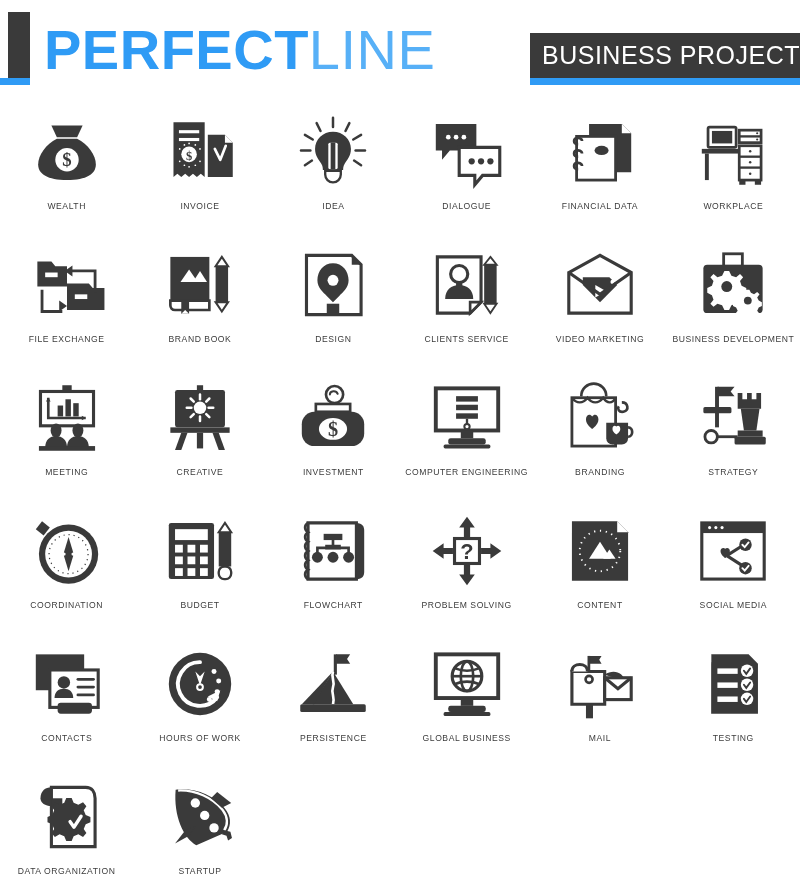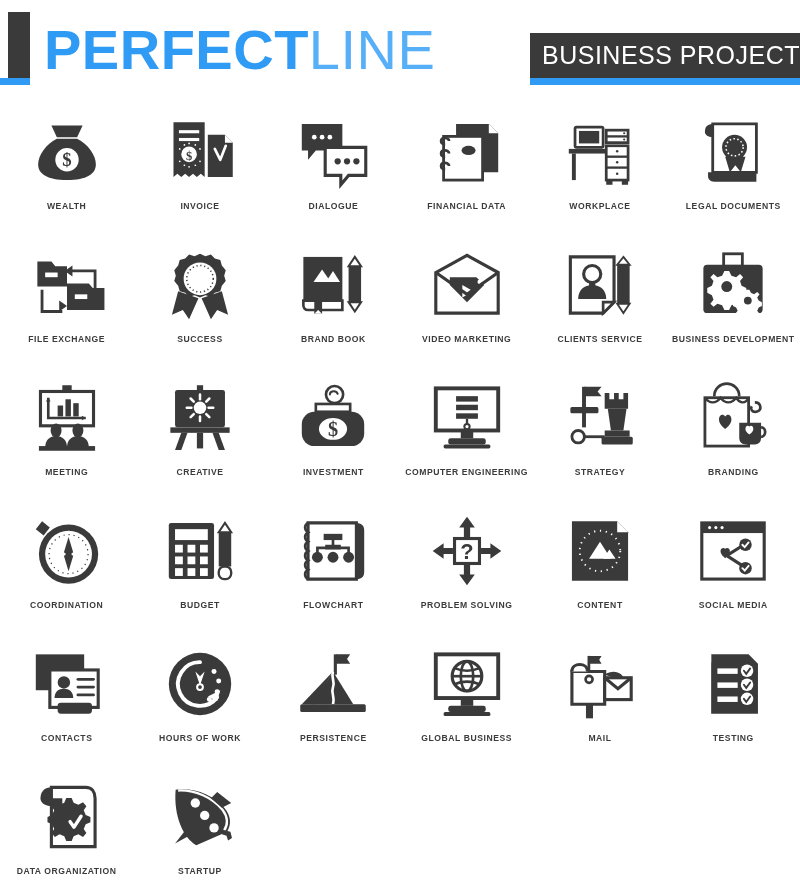--- a/index.html
+++ b/index.html
@@ -58,21 +58,21 @@
   }
   .icon-box svg { width: 78px; height: 78px; display: block; }
   .cell-label {
     margin-top: 6px;
     font-size: 8.6px;
     letter-spacing: 0.55px;
     color: #3b3b3b;
     text-align: right;
     text-transform: uppercase;
     white-space: nowrap;
-    font-weight: 700;
+    font-weight: 400;
   }
 </style>
 </head>
 <body>
 
 <div class="page">
 
   <div class="header">
     <div class="hdr-left-bar"></div>
     <div class="hdr-left-blue"></div>
@@ -122,20 +122,44 @@
                 <circle cx="36" cy="39" r="1.1"></circle>
                 <circle cx="36" cy="69" r="1.1"></circle>
               </g>
 <path d="M60 28h22l10 10v44H60z"></path>
 <path d="M82 28l10 10H82z" fill="#fff"></path>
 <path d="M69 46l7 14 7-18" stroke="#fff" stroke-width="3.4" fill="none" stroke-linecap="round" stroke-linejoin="round"></path>
 </g>
           </svg>
         </div>
         <div class="cell-label">INVOICE</div>
+      </div>
+      <div class="cell">
+        <div class="icon-box">
+          <svg viewBox="0 0 100 100">
+            <g fill="#3a3a3a">
+<path d="M50 24c-13 0-23 10-23 22 0 9 5 14 8 19 2 3 2 6 2 8h26c0-2 0-5 2-8 3-5 8-10 8-19 0-12-10-22-23-22z"></path>
+<rect x="44" y="38" width="12" height="34" rx="2" fill="#fff"></rect>
+<rect x="47" y="38" width="6" height="34" fill="#3a3a3a"></rect>
+<path d="M40 74h20v5a10 10 0 0 1-20 0z" fill="#fff" stroke="#3a3a3a" stroke-width="3"></path>
+<g stroke="#3a3a3a" stroke-width="3.2" stroke-linecap="round">
+<line x1="50" y1="6" x2="50" y2="18"></line>
+<line x1="29" y1="13" x2="34" y2="23"></line>
+<line x1="71" y1="13" x2="66" y2="23"></line>
+<line x1="14" y1="28" x2="24" y2="34"></line>
+<line x1="86" y1="28" x2="76" y2="34"></line>
+<line x1="9" y1="48" x2="21" y2="48"></line>
+<line x1="91" y1="48" x2="79" y2="48"></line>
+<line x1="14" y1="67" x2="23" y2="61"></line>
+<line x1="86" y1="67" x2="77" y2="61"></line>
+</g>
+</g>
+          </svg>
+        </div>
+        <div class="cell-label">IDEA</div>
       </div>
       <div class="cell">
         <div class="icon-box">
           <svg viewBox="0 0 100 100">
             <g fill="#3a3a3a">
 <path d="M10 14h52v34H28l-10 12V48H10z"></path>
 <g fill="#fff">
                 <circle cx="26" cy="31" r="3"></circle>
                 <circle cx="36" cy="31" r="3"></circle>
                 <circle cx="46" cy="31" r="3"></circle>
@@ -191,63 +215,34 @@
               <rect x="78" y="86" width="8" height="6"></rect>
 </g>
           </svg>
         </div>
         <div class="cell-label">WORKPLACE</div>
       </div>
       <div class="cell">
         <div class="icon-box">
           <svg viewBox="0 0 100 100">
             <g fill="#3a3a3a">
-<path d="M24 14h56v62H24z" fill="#fff" stroke="#3a3a3a" stroke-width="3.6"></path>
-<path d="M24 14c-8 0-10 5-10 10 0 4 4 7 10 7z"></path>
-<path d="M18 76h62v12H26c-6 0-8-4-8-7z"></path>
-<path d="M40 56l6 20 7-9 7 9 6-20z"></path>
-<circle cx="52" cy="44" r="16"></circle>
-<circle cx="52" cy="44" r="11" fill="none" stroke="#fff" stroke-width="2" stroke-dasharray="2 3"></circle>
-</g>
-          </svg>
-        </div>
-        <div class="cell-label">LEGAL DOCUMENTS</div>
-      </div>
-      <div class="cell">
-        <div class="icon-box">
-          <svg viewBox="0 0 100 100">
-            <g fill="#3a3a3a">
 <path d="M12 20h18l5 6h15v26H12z"></path>
 <rect x="22" y="34" width="16" height="6" fill="#fff"></rect>
 <path d="M50 50h28l5 6h15v28H50z" transform="translate(0,-2)"></path>
 <rect x="60" y="62" width="16" height="6" fill="#fff"></rect>
 <g fill="none" stroke="#3a3a3a" stroke-width="3.6">
 <path d="M56 32h30v28"></path>
 <path d="M18 56v28h26"></path>
 </g>
 <path d="M57 25l-10 7 10 7z"></path>
 <path d="M42 76l10 7-10 7z" transform="translate(-2,-6)"></path>
 </g>
           </svg>
         </div>
         <div class="cell-label">FILE EXCHANGE</div>
-      </div>
-      <div class="cell">
-        <div class="icon-box">
-          <svg viewBox="0 0 100 100">
-            <g fill="#3a3a3a">
-<path d="M22 58l-8 30 14-6 8 12 12-27z"></path>
-<path d="M78 58l8 30-14-6-8 12-12-27z"></path>
-<path d="M50 10 l7 3 7-2 5 5 7 2 2 7 5 6-2 7 2 7-5 6-2 7-7 2-5 5-7-2-7 3-7-3-7 2-5-5-7-2-2-7-5-6 2-7-2-7 5-6 2-7 7-2 5-5 7 2z"></path>
-<circle cx="50" cy="42" r="21" fill="#fff"></circle>
-<circle cx="50" cy="42" r="17" fill="none" stroke="#3a3a3a" stroke-width="2" stroke-dasharray="1.5 3.5"></circle>
-</g>
-          </svg>
-        </div>
-        <div class="cell-label">SUCCESS</div>
       </div>
       <div class="cell">
         <div class="icon-box">
           <svg viewBox="0 0 100 100">
             <g fill="#3a3a3a">
 <rect x="12" y="14" width="50" height="56"></rect>
 <path d="M36 30l-11 16h22z" fill="#fff"></path>
 <path d="M50 32l-9 14h18z" fill="#fff"></path>
 <path d="M12 70h50v12H18c-4 0-6-3-6-6z" fill="#fff" stroke="#3a3a3a" stroke-width="3.4"></path>
 <rect x="26" y="70" width="10" height="17"></rect>
@@ -257,46 +252,60 @@
 <path d="M70 72h16l-8 12z" fill="#fff" stroke="#3a3a3a" stroke-width="2.6"></path>
 </g>
           </svg>
         </div>
         <div class="cell-label">BRAND BOOK</div>
       </div>
       <div class="cell">
         <div class="icon-box">
           <svg viewBox="0 0 100 100">
             <g fill="#3a3a3a">
-<path d="M10 34 50 12 90 34v52H10z" fill="#fff" stroke="#3a3a3a" stroke-width="4"></path>
-<path d="M28 40h34l10 10-22 22-22-22z"></path>
-<circle cx="66" cy="46" r="2.6" fill="#fff"></circle>
-<path d="M44 50l14 8-14 8z" fill="#fff"></path>
-<path d="M10 34 50 62 90 34" fill="none" stroke="#3a3a3a" stroke-width="4"></path>
-</g>
-          </svg>
-        </div>
-        <div class="cell-label">VIDEO MARKETING</div>
+<path d="M16 12h58l12 12v64H16z" fill="#fff" stroke="#3a3a3a" stroke-width="4"></path>
+<path d="M74 12l12 12H74z"></path>
+<path d="M50 22c-12 0-20 10-20 22 0 10 8 16 12 20l8 8 8-8c4-4 12-10 12-20 0-12-8-22-20-22z"></path>
+<circle cx="50" cy="44" r="7" fill="#fff"></circle>
+<rect x="42" y="74" width="16" height="14"></rect>
+</g>
+          </svg>
+        </div>
+        <div class="cell-label">DESIGN</div>
       </div>
       <div class="cell">
         <div class="icon-box">
           <svg viewBox="0 0 100 100">
             <g fill="#3a3a3a">
 <path d="M12 14h56v58l-14 14H12z" fill="#fff" stroke="#3a3a3a" stroke-width="4"></path>
 <path d="M54 72h14l-14 14z" fill="#fff" stroke="#3a3a3a" stroke-width="3.4"></path>
 <circle cx="40" cy="36" r="11" fill="#fff" stroke="#3a3a3a" stroke-width="4"></circle>
 <path d="M22 68c0-12 8-18 18-18s18 6 18 18z"></path>
 <rect x="36" y="46" width="8" height="10"></rect>
 <path d="M80 14l8 10v50l-8 12-8-12V24z"></path>
 <path d="M80 14l8 10H72z" fill="#fff" stroke="#3a3a3a" stroke-width="2.4"></path>
 <path d="M72 74h16l-8 12z" fill="#fff" stroke="#3a3a3a" stroke-width="2.4"></path>
 </g>
           </svg>
         </div>
         <div class="cell-label">CLIENTS SERVICE</div>
+      </div>
+      <div class="cell">
+        <div class="icon-box">
+          <svg viewBox="0 0 100 100">
+            <g fill="#3a3a3a">
+<path d="M10 34 50 12 90 34v52H10z" fill="#fff" stroke="#3a3a3a" stroke-width="4"></path>
+<path d="M28 40h34l10 10-22 22-22-22z"></path>
+<circle cx="66" cy="46" r="2.6" fill="#fff"></circle>
+<path d="M44 50l14 8-14 8z" fill="#fff"></path>
+<path d="M10 34 50 62 90 34" fill="none" stroke="#3a3a3a" stroke-width="4"></path>
+</g>
+          </svg>
+        </div>
+        <div class="cell-label">VIDEO MARKETING</div>
       </div>
       <div class="cell">
         <div class="icon-box">
           <svg viewBox="0 0 100 100">
             <g fill="#3a3a3a">
 <rect x="38" y="10" width="24" height="16" fill="#fff" stroke="#3a3a3a" stroke-width="3.6"></rect>
 <rect x="12" y="24" width="76" height="62" rx="5"></rect>
 <g fill="#fff">
 <path d="M36 38l3-6h6l3 6 6 2 5-4 4 4-4 5 2 6 6 3v6l-6 3-2 6 4 5-4 4-5-4-6 2-3 6h-6l-3-6-6-2-5 4-4-4 4-5-2-6-6-3v-6l6-3 2-6-4-5 4-4 5 4z"></path>
 <circle cx="42" cy="52" r="7" fill="#3a3a3a"></circle>
@@ -396,57 +405,57 @@
 <rect x="20" y="84" width="60" height="5" rx="2"></rect>
 </g>
           </svg>
         </div>
         <div class="cell-label">COMPUTER ENGINEERING</div>
       </div>
       <div class="cell">
         <div class="icon-box">
           <svg viewBox="0 0 100 100">
             <g fill="#3a3a3a">
-<path d="M30 10h22l-5 6 5 6H30z"></path>
-<rect x="27" y="10" width="5" height="52"></rect>
-<rect x="12" y="36" width="36" height="8" rx="2"></rect>
-<circle cx="22" cy="74" r="8" fill="#fff" stroke="#3a3a3a" stroke-width="3.6"></circle>
-<path d="M30 74h26" stroke="#3a3a3a" stroke-width="3.6" fill="none"></path>
-<path d="M56 18h6v8h6v-8h6v8h6v-8h6v20H56z"></path>
-<path d="M60 38h24l-4 28H64z"></path>
-<rect x="56" y="66" width="32" height="8"></rect>
-<rect x="52" y="74" width="40" height="10" rx="2"></rect>
-</g>
-          </svg>
-        </div>
-        <div class="cell-label">STRATEGY</div>
-      </div>
-      <div class="cell">
-        <div class="icon-box">
-          <svg viewBox="0 0 100 100">
-            <g fill="#3a3a3a">
 <path d="M26 22c0-10 8-16 16-16s16 6 16 16" fill="none" stroke="#3a3a3a" stroke-width="3.4"></path>
 <circle cx="26" cy="26" r="3.4"></circle>
               <circle cx="58" cy="26" r="3.4"></circle>
 <rect x="14" y="24" width="56" height="62" fill="#fff" stroke="#3a3a3a" stroke-width="3.6"></rect>
 <path d="M14 24c6 8 14 8 20 0 6 8 14 8 20 0 5 8 12 8 16 0" fill="none" stroke="#3a3a3a" stroke-width="3"></path>
 <path d="M32 52c0-6 5-8 8-4 3-4 8-2 8 4 0 7-8 12-8 12s-8-5-8-12z"></path>
 <path d="M78 30c8 0 10 10 2 12-6 1-8-4-6-7" fill="none" stroke="#3a3a3a" stroke-width="3.4"></path>
 <path d="M58 56h28v20a8 8 0 0 1-8 8H66a8 8 0 0 1-8-8z" fill="#3a3a3a"></path>
 <path d="M86 62c7 0 7 12 0 12" fill="none" stroke="#3a3a3a" stroke-width="3.4"></path>
 <path d="M66 64c0-4 3-5 5-3 2-2 5-1 5 3 0 4-5 7-5 7s-5-3-5-7z" fill="#fff"></path>
 </g>
           </svg>
         </div>
         <div class="cell-label">BRANDING</div>
       </div>
       <div class="cell">
         <div class="icon-box">
           <svg viewBox="0 0 100 100">
             <g fill="#3a3a3a">
+<path d="M30 10h22l-5 6 5 6H30z"></path>
+<rect x="27" y="10" width="5" height="52"></rect>
+<rect x="12" y="36" width="36" height="8" rx="2"></rect>
+<circle cx="22" cy="74" r="8" fill="#fff" stroke="#3a3a3a" stroke-width="3.6"></circle>
+<path d="M30 74h26" stroke="#3a3a3a" stroke-width="3.6" fill="none"></path>
+<path d="M56 18h6v8h6v-8h6v8h6v-8h6v20H56z"></path>
+<path d="M60 38h24l-4 28H64z"></path>
+<rect x="56" y="66" width="32" height="8"></rect>
+<rect x="52" y="74" width="40" height="10" rx="2"></rect>
+</g>
+          </svg>
+        </div>
+        <div class="cell-label">STRATEGY</div>
+      </div>
+      <div class="cell">
+        <div class="icon-box">
+          <svg viewBox="0 0 100 100">
+            <g fill="#3a3a3a">
 <path d="M18 12l10 8-8 10-10-8z"></path>
 <circle cx="52" cy="54" r="38"></circle>
 <circle cx="52" cy="54" r="30" fill="#fff"></circle>
 <circle cx="52" cy="54" r="25" fill="none" stroke="#3a3a3a" stroke-width="1.6" stroke-dasharray="1.5 5"></circle>
 <path d="M52 32l6 20-6 2-6-2z"></path>
 <path d="M52 76l-6-20 6-2 6 2z"></path>
 <circle cx="52" cy="54" r="4"></circle>
 </g>
           </svg>
         </div>

